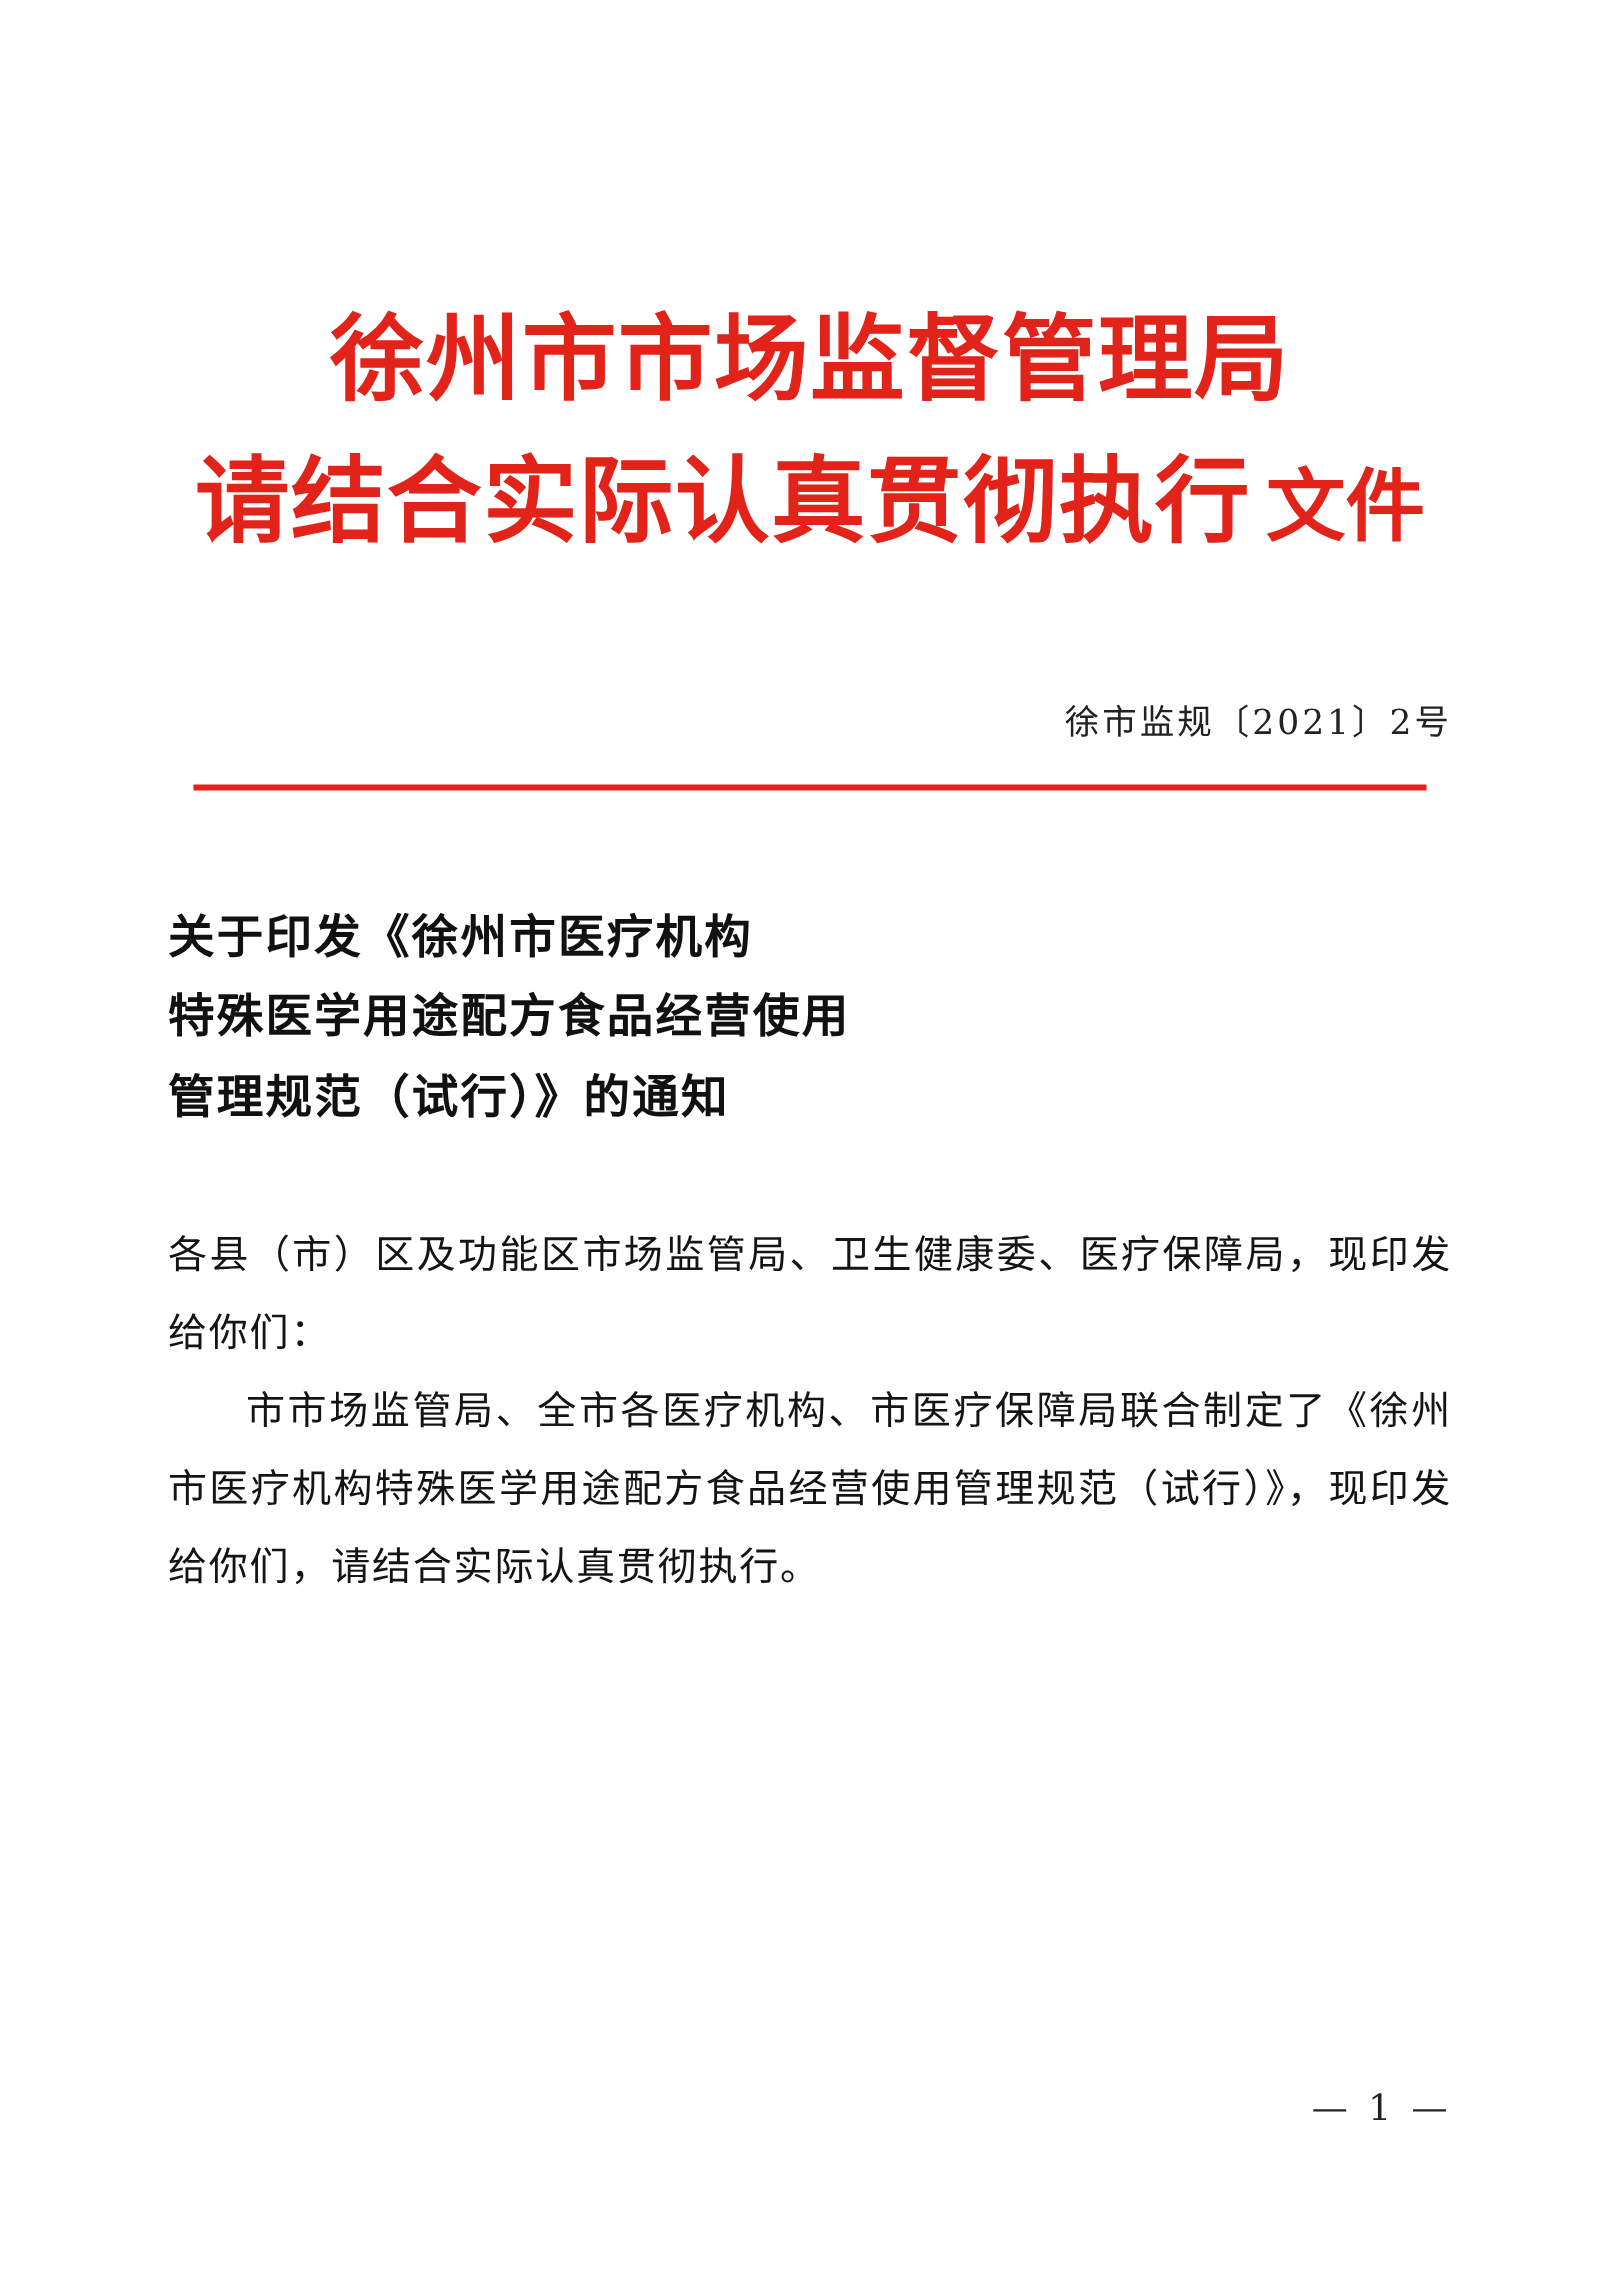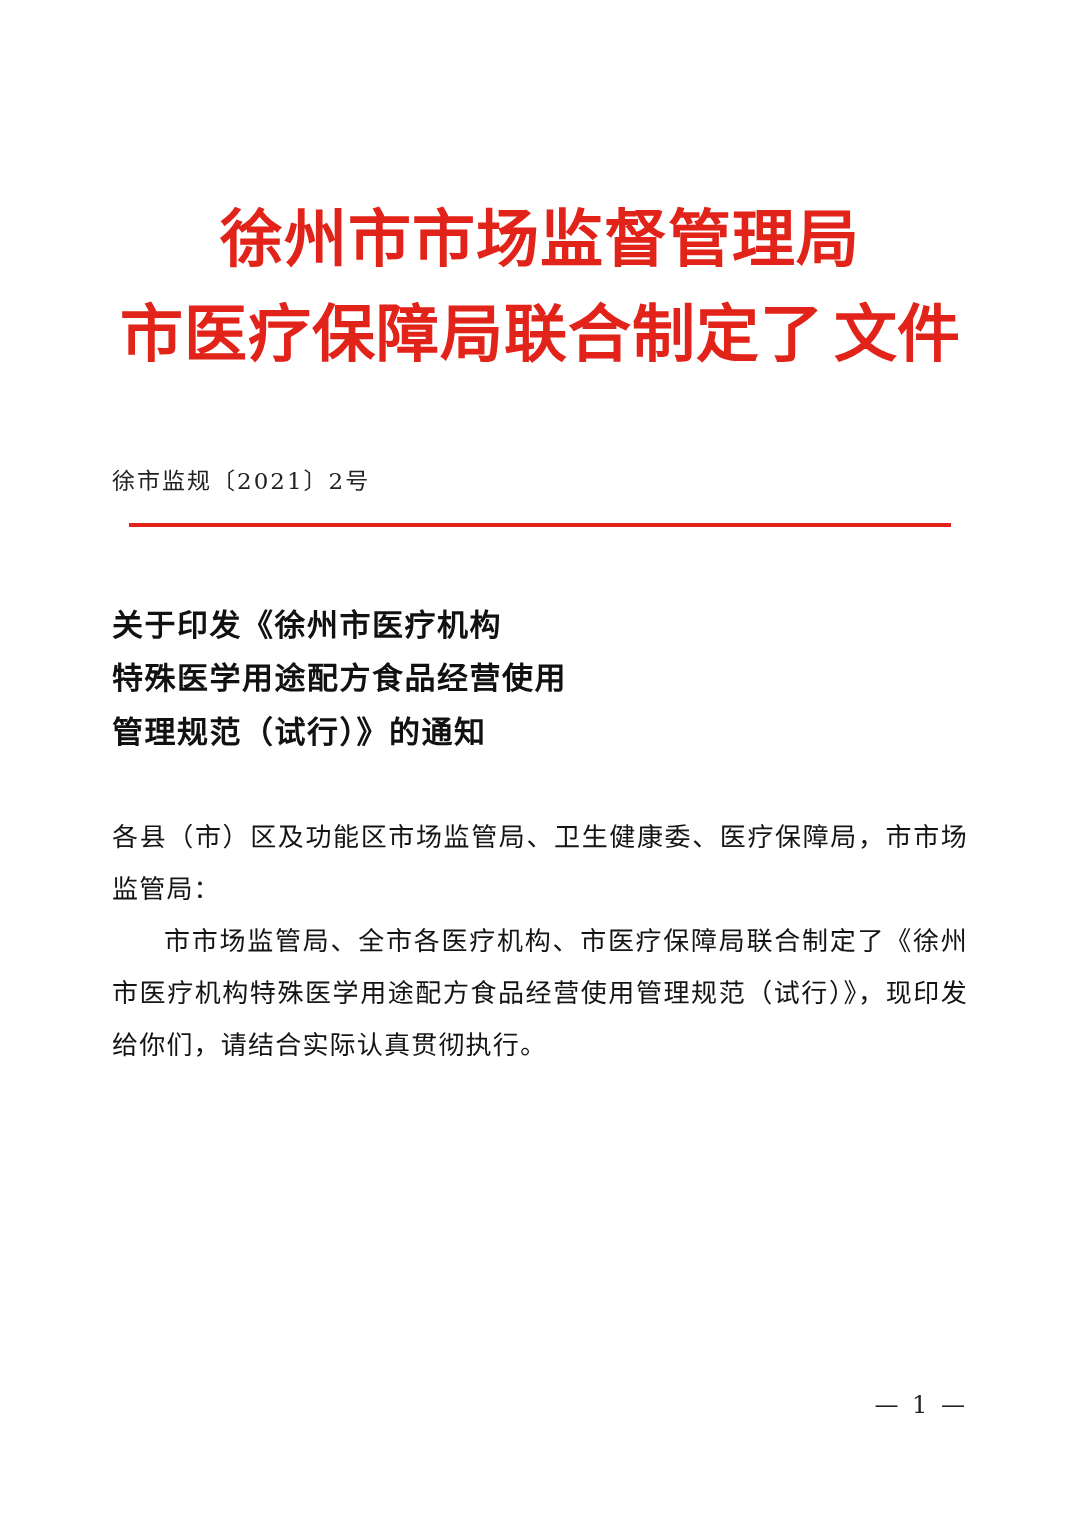--- a/index.html
+++ b/index.html
@@ -44,29 +44,29 @@
     font-size: 63px;
     letter-spacing: 1px;
     margin-bottom: 32px;
   }
   .mast-line-3 {
     font-size: 63px;
     letter-spacing: 9px;
     margin-bottom: 0;
   }
   .mast-doc-word {
-    font-size: 63px;
+    font-size: 53px;
     letter-spacing: 0px;
     margin-left: 10px;
   }
 
   
   .doc-number {
     margin-top: 96px;
-    text-align: left;
+    text-align: right;
     font-size: 23px;
     letter-spacing: 2px;
     color: #222;
   }
 
   
   .red-rule {
     margin: 27px 17px 0 17px;
     height: 4px;
     background: #e2231a;
@@ -106,34 +106,34 @@
   }
 </style>
 </head>
 <body>
 
 <div class="page">
 
   <div class="masthead">
     <div class="mast-line mast-line-1">徐州市市场监督管理局</div>
     <div class="mast-line mast-line-2">
-      <span>市医疗保障局联合制定了</span><span class="mast-doc-word">文件</span>
+      <span>请结合实际认真贯彻执行</span><span class="mast-doc-word">文件</span>
     </div>
   </div>
 
   <div class="doc-number">徐市监规〔2021〕2号</div>
 
   <div class="red-rule"></div>
 
   <div class="title-block">
     <div>关于印发《徐州市医疗机构</div>
     <div>特殊医学用途配方食品经营使用</div>
     <div>管理规范（试行）》的通知</div>
   </div>
 
   <div class="body-text">
-    <p>各县（市）区及功能区市场监管局、卫生健康委、医疗保障局，市市场监管局：</p>
+    <p>各县（市）区及功能区市场监管局、卫生健康委、医疗保障局，现印发给你们：</p>
     <p class="indent2">市市场监管局、全市各医疗机构、市医疗保障局联合制定了《徐州市医疗机构特殊医学用途配方食品经营使用管理规范（试行）》，现印发给你们，请结合实际认真贯彻执行。</p>
   </div>
 
   <div class="page-footer">— 1 —</div>
 
 </div>
 
 </body></html>

